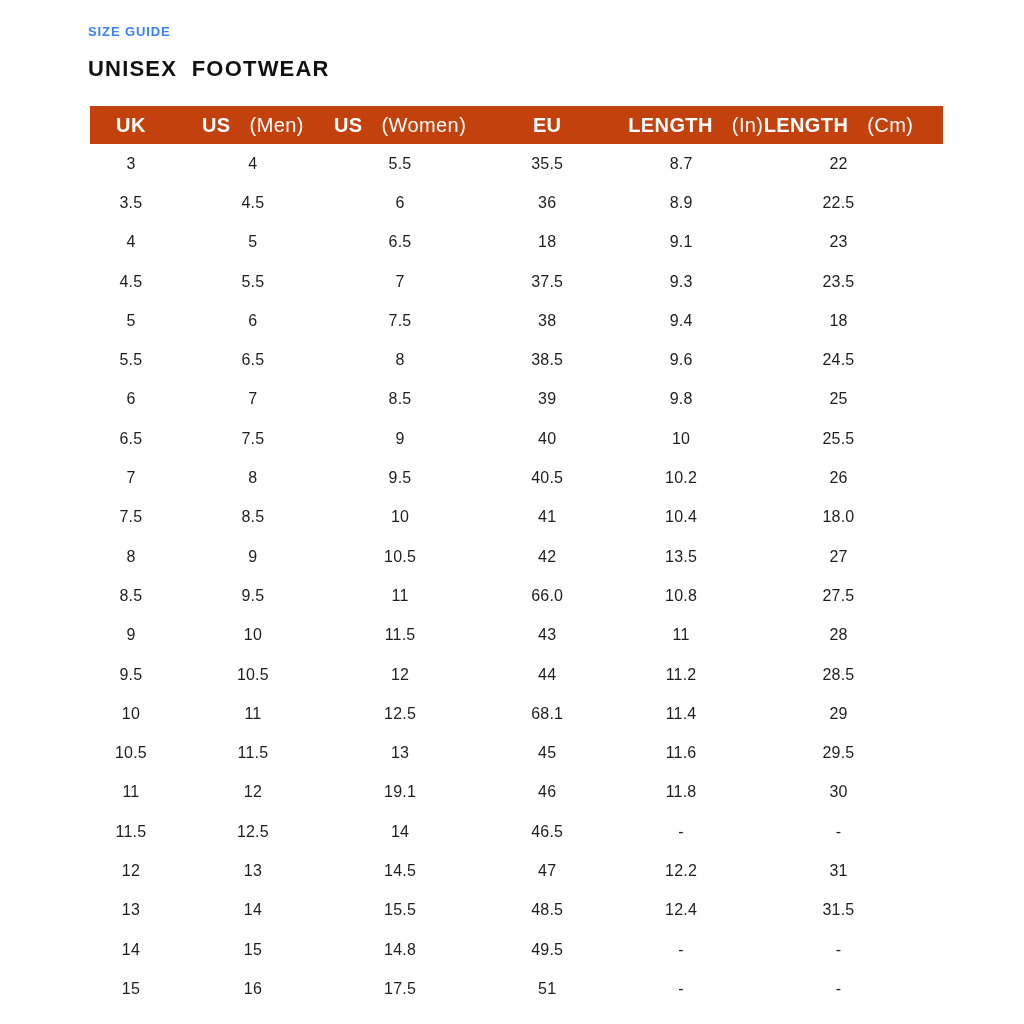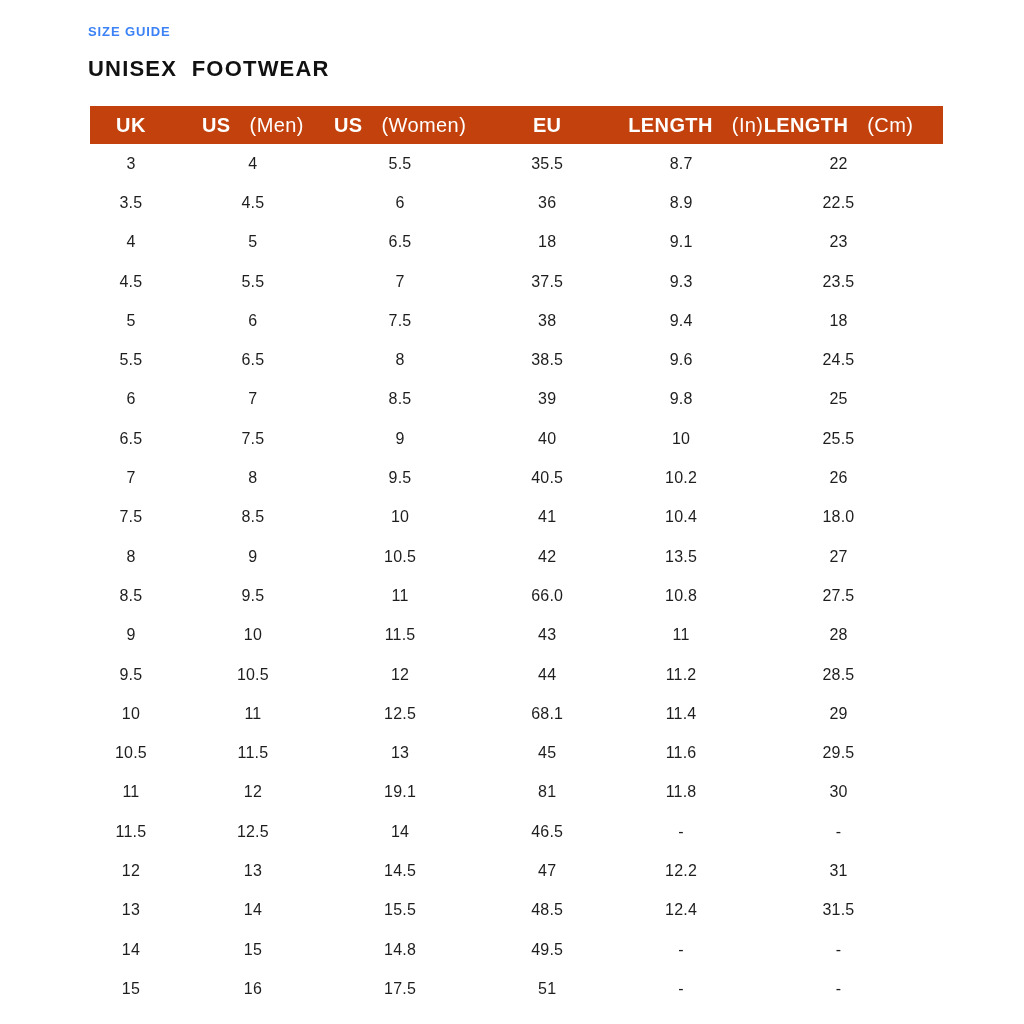--- a/index.html
+++ b/index.html
@@ -211,21 +211,21 @@
           <td>11.5</td>
           <td>13</td>
           <td>45</td>
           <td>11.6</td>
           <td>29.5</td>
         </tr>
         <tr>
           <td>11</td>
           <td>12</td>
           <td>19.1</td>
-          <td>81</td>
+          <td>46</td>
           <td>11.8</td>
           <td>30</td>
         </tr>
         <tr>
           <td>11.5</td>
           <td>12.5</td>
           <td>14</td>
           <td>46.5</td>
           <td>-</td>
           <td>-</td>

